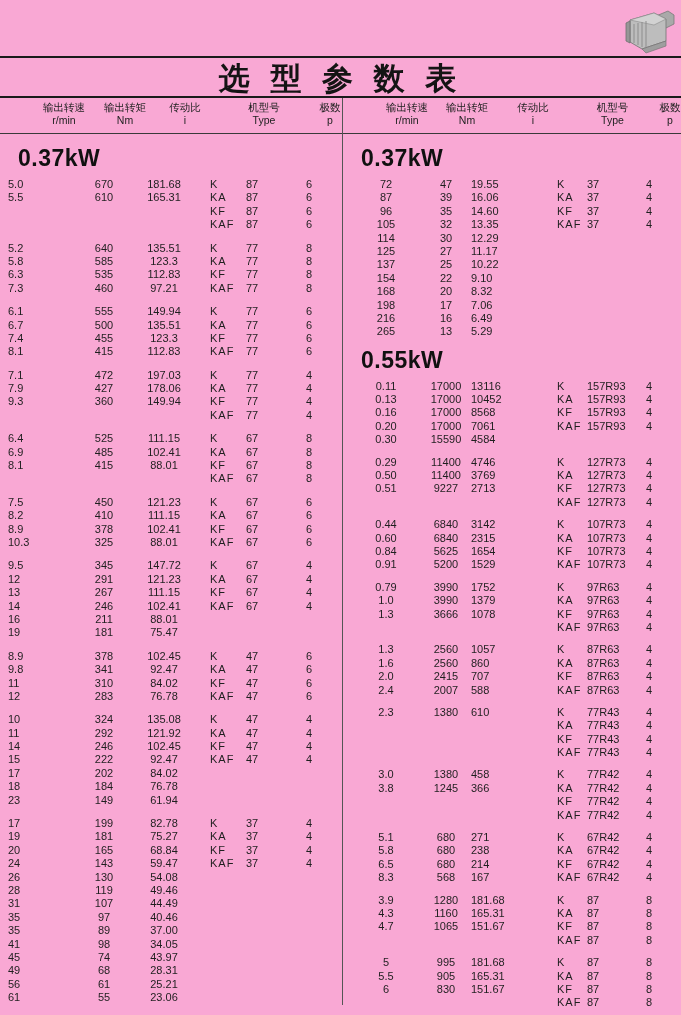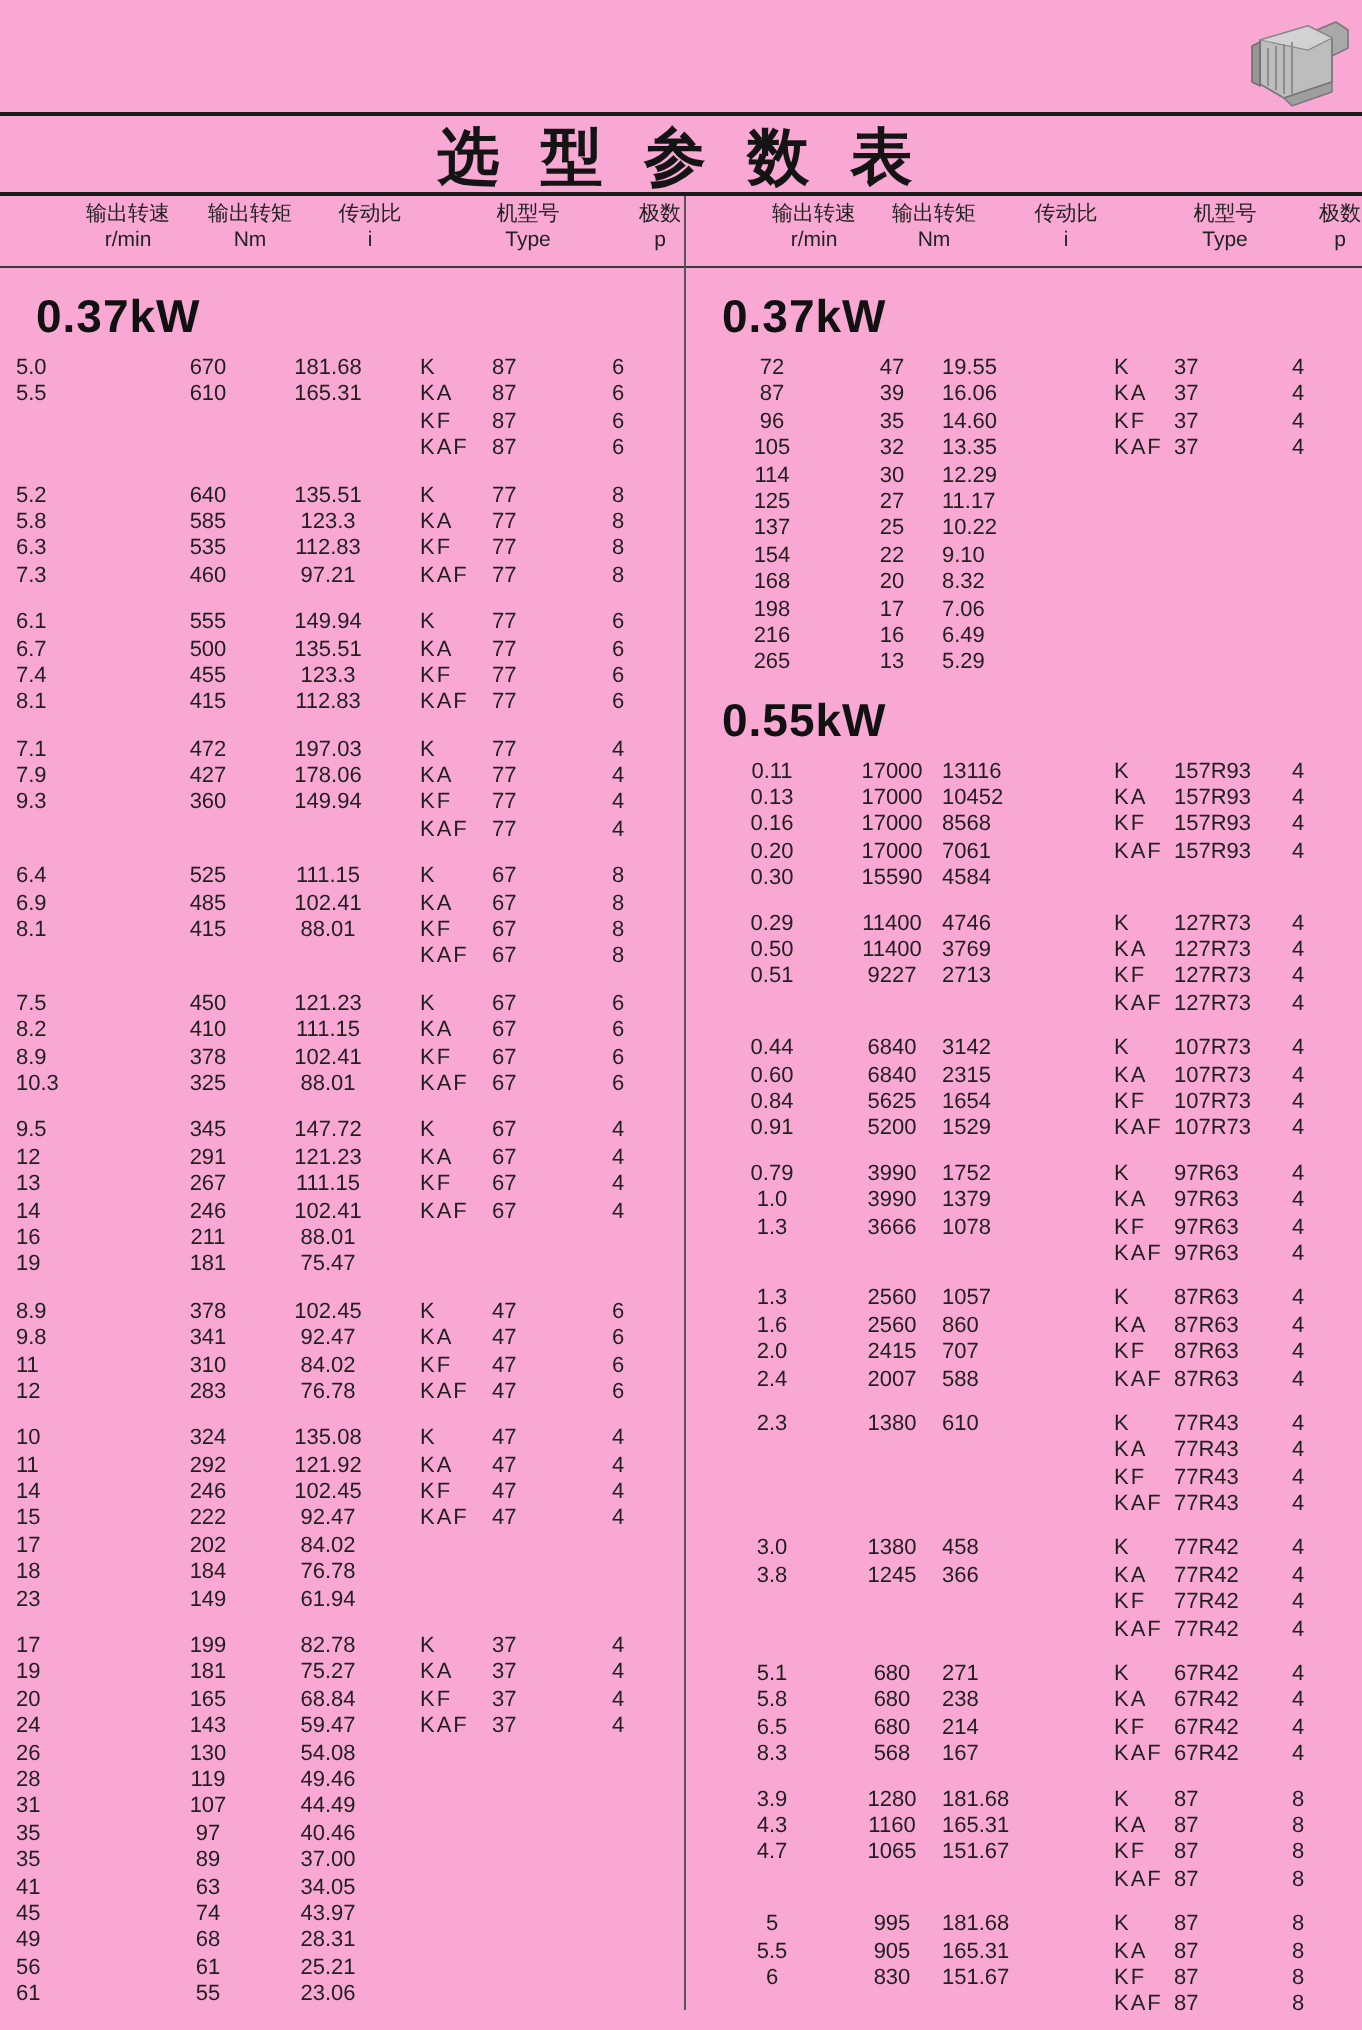--- a/index.html
+++ b/index.html
@@ -492,21 +492,21 @@
         </div>
         <div class="trow">
           <span class="c c-speed">35</span>
           <span class="c c-torque">89</span>
           <span class="c c-ratio">37.00</span>
           <span class="c c-type"><span class="tp"></span><span class="ts"></span></span>
           <span class="c c-poles"></span>
         </div>
         <div class="trow">
           <span class="c c-speed">41</span>
-          <span class="c c-torque">63</span>
+          <span class="c c-torque">98</span>
           <span class="c c-ratio">34.05</span>
           <span class="c c-type"><span class="tp"></span><span class="ts"></span></span>
           <span class="c c-poles"></span>
         </div>
         <div class="trow">
           <span class="c c-speed">45</span>
           <span class="c c-torque">74</span>
           <span class="c c-ratio">43.97</span>
           <span class="c c-type"><span class="tp"></span><span class="ts"></span></span>
           <span class="c c-poles"></span>

